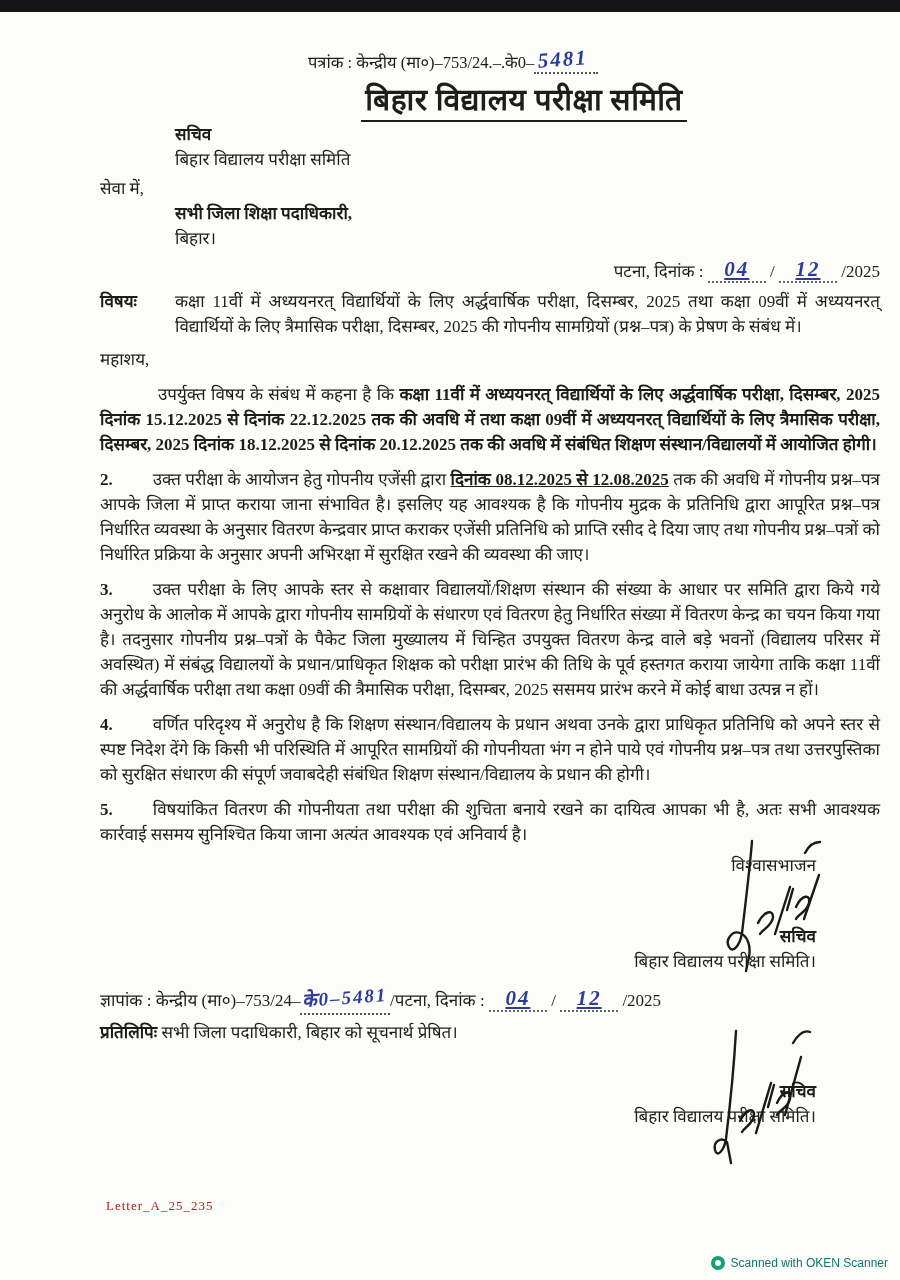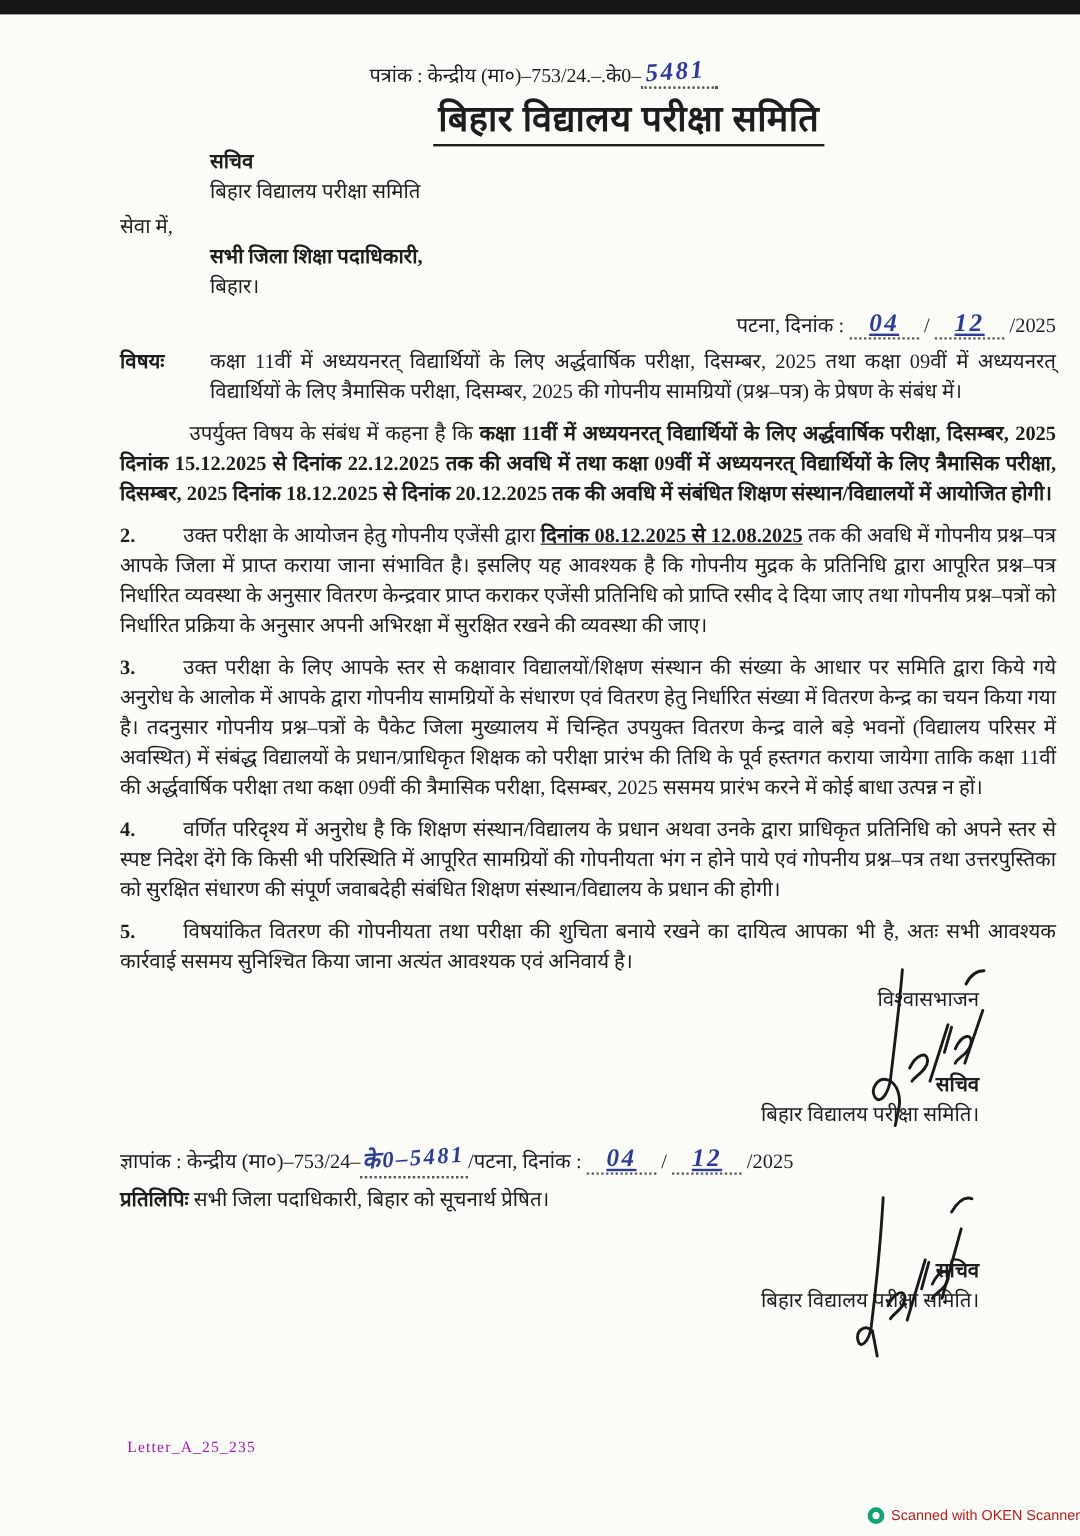--- a/index.html
+++ b/index.html
@@ -52,24 +52,24 @@
   .sig-svg.s1{top:-16px;right:-18px;}
   .sig-svg.s2{top:-58px;right:-8px;}
 
   
   .memo-line{margin-top:14px;white-space:nowrap;}
   .memo-ink{display:inline-block;border-bottom:2px dotted #555;padding:0 2px;}
   .memo-ink .ink{font-size:19px;}
   .copy-line{margin-top:5px;}
   .copy-label{font-weight:bold;}
 
-  .doc-id{position:absolute;left:106px;top:1198px;font-size:13px;color:#a21caf;letter-spacing:1px;}
+  .doc-id{position:absolute;left:106px;top:1198px;font-size:13px;color:#b91c1c;letter-spacing:1px;}
 
-  .scan-badge{position:absolute;right:0;bottom:10px;display:flex;align-items:center;gap:6px;
-              font-family:"Liberation Sans","DejaVu Sans",sans-serif;font-size:12px;color:#b91c1c;}
+  .scan-badge{position:absolute;right:12px;bottom:10px;display:flex;align-items:center;gap:6px;
+              font-family:"Liberation Sans","DejaVu Sans",sans-serif;font-size:12px;color:#0f766e;}
   .scan-icon{width:14px;height:14px;border-radius:50%;border:4px solid #12a173;background:#ffffff;box-sizing:border-box;}
 </style>
 </head>
 <body>
 
 <div class="page">
   <div class="topbar"></div>
 
   <div class="content">
 
@@ -94,20 +94,21 @@
       <span>/</span>
       <span class="blank"><span class="ink">12</span></span>
       <span>/</span><span>2025</span>
     </div>
 
     <div class="subject">
       <span class="subject-label">विषयः</span>
       <span class="subject-text">कक्षा 11वीं में अध्ययनरत् विद्यार्थियों के लिए अर्द्धवार्षिक परीक्षा, दिसम्बर, 2025 तथा कक्षा 09वीं में अध्ययनरत् विद्यार्थियों के लिए त्रैमासिक परीक्षा, दिसम्बर, 2025 की गोपनीय सामग्रियों (प्रश्न–पत्र) के प्रेषण के संबंध में।</span>
     </div>
 
+    <p class="line mt8">महाशय,</p>
 
     <p class="para indent1">
       <span>उपर्युक्त विषय के संबंध में कहना है कि</span>
       <span class="b">कक्षा 11वीं में अध्ययनरत् विद्यार्थियों के लिए अर्द्धवार्षिक परीक्षा, दिसम्बर, 2025 दिनांक 15.12.2025 से दिनांक 22.12.2025 तक की अवधि में तथा कक्षा 09वीं में अध्ययनरत् विद्यार्थियों के लिए त्रैमासिक परीक्षा, दिसम्बर, 2025 दिनांक 18.12.2025 से दिनांक 20.12.2025 तक की अवधि में संबंधित शिक्षण संस्थान/विद्यालयों में आयोजित होगी।</span>
     </p>
 
     <p class="para mt12">
       <span class="pnum">2.</span><span class="pgap"></span><span>उक्त परीक्षा के आयोजन हेतु गोपनीय एजेंसी द्वारा</span>
       <span class="bu">दिनांक 08.12.2025 से 12.08.2025</span>
       <span>तक की अवधि में गोपनीय प्रश्न–पत्र आपके जिला में प्राप्त कराया जाना संभावित है। इसलिए यह आवश्यक है कि गोपनीय मुद्रक के प्रतिनिधि द्वारा आपूरित प्रश्न–पत्र निर्धारित व्यवस्था के अनुसार वितरण केन्द्रवार प्राप्त कराकर एजेंसी प्रतिनिधि को प्राप्ति रसीद दे दिया जाए तथा गोपनीय प्रश्न–पत्रों को निर्धारित प्रक्रिया के अनुसार अपनी अभिरक्षा में सुरक्षित रखने की व्यवस्था की जाए।</span>

